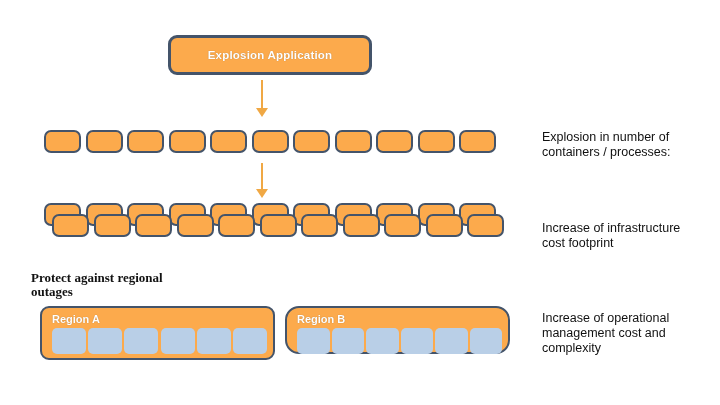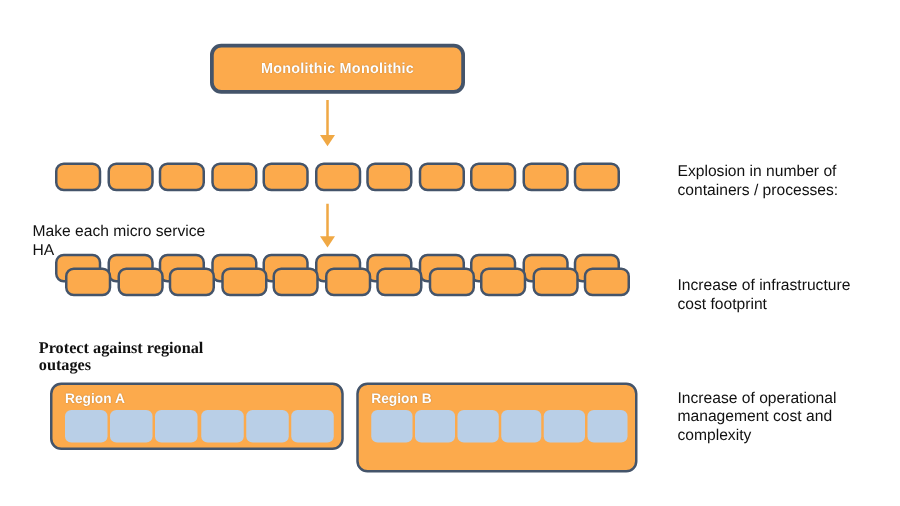--- a/index.html
+++ b/index.html
@@ -112,43 +112,41 @@
     position: absolute;
     left: 10px;
     top: 5px;
     color: #ffffff;
     font-size: 11px;
     font-weight: bold;
     text-shadow: 0 0 1px rgba(0,0,0,.35);
     white-space: nowrap;
   }
   #region-a { left: 40px;  top: 306px; width: 235px; height: 54px; }
-  #region-b { left: 285px; top: 306px; width: 225px; height: 72px; }
+  #region-b { left: 285px; top: 306px; width: 225px; height: 48px; border-radius: 14px; }
 </style>
 </head>
 <body>
 
 <div id="slide">
 
   <div class="obox" id="monolith">
-    <span class="lbl">Monolithic Monolithic</span>
+    <span class="lbl">Explosion Application</span>
   </div>
 
   <div class="arrow" id="arrow1">
     <div class="shaft"></div>
     <div class="head"></div>
   </div>
 
   <div class="arrow" id="arrow2">
     <div class="shaft"></div>
     <div class="head"></div>
   </div>
 
-  <div class="note" id="note-ha">Make each micro service
-HA</div>
   <div class="note bold" id="note-protect">Protect against regional
 outages</div>
 
   <div class="note" id="note-explosion">Explosion in number of
 containers / processes:</div>
   <div class="note" id="note-infra">Increase of infrastructure
 cost footprint</div>
   <div class="note" id="note-opcost">Increase of operational
 management cost and
 complexity</div>

